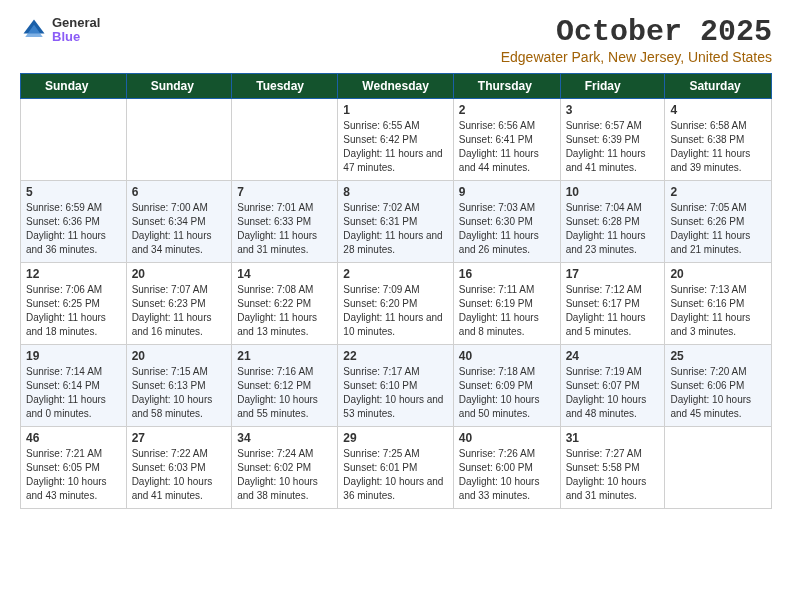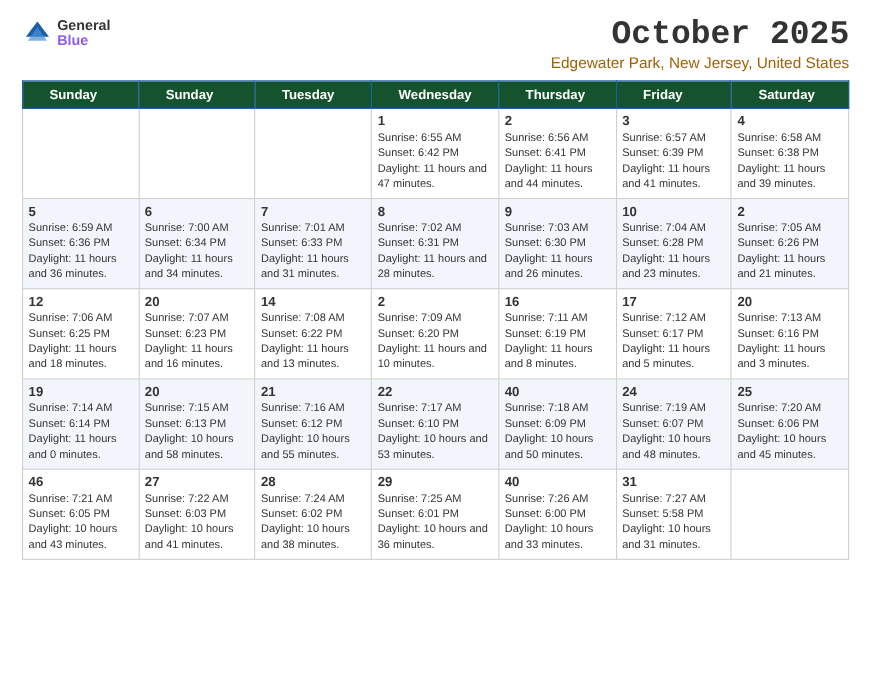--- a/index.html
+++ b/index.html
@@ -250,21 +250,21 @@
         <tr>
           <td>
             <span class="day-num">46</span>
             <div class="day-info">Sunrise: 7:21 AM<br>Sunset: 6:05 PM<br>Daylight: 10 hours and 43 minutes.</div>
           </td>
           <td>
             <span class="day-num">27</span>
             <div class="day-info">Sunrise: 7:22 AM<br>Sunset: 6:03 PM<br>Daylight: 10 hours and 41 minutes.</div>
           </td>
           <td>
-            <span class="day-num">28</span>
+            <span class="day-num">34</span>
             <div class="day-info">Sunrise: 7:24 AM<br>Sunset: 6:02 PM<br>Daylight: 10 hours and 38 minutes.</div>
           </td>
           <td>
             <span class="day-num">29</span>
             <div class="day-info">Sunrise: 7:25 AM<br>Sunset: 6:01 PM<br>Daylight: 10 hours and 36 minutes.</div>
           </td>
           <td>
             <span class="day-num">40</span>
             <div class="day-info">Sunrise: 7:26 AM<br>Sunset: 6:00 PM<br>Daylight: 10 hours and 33 minutes.</div>
           </td>

